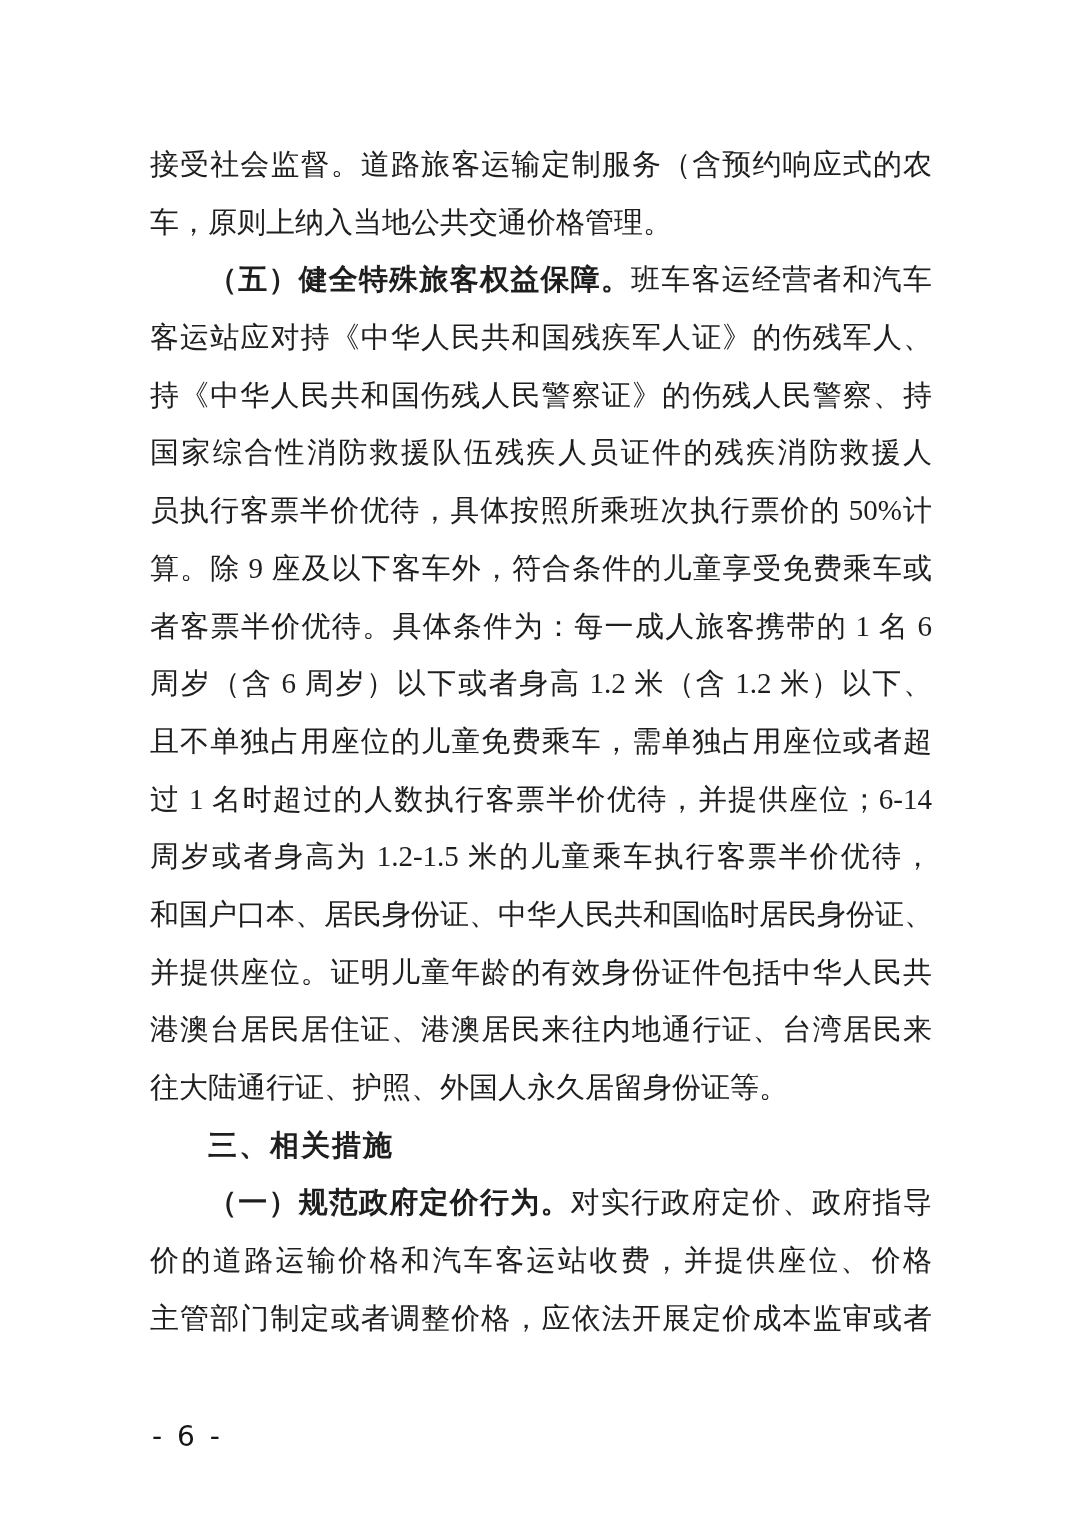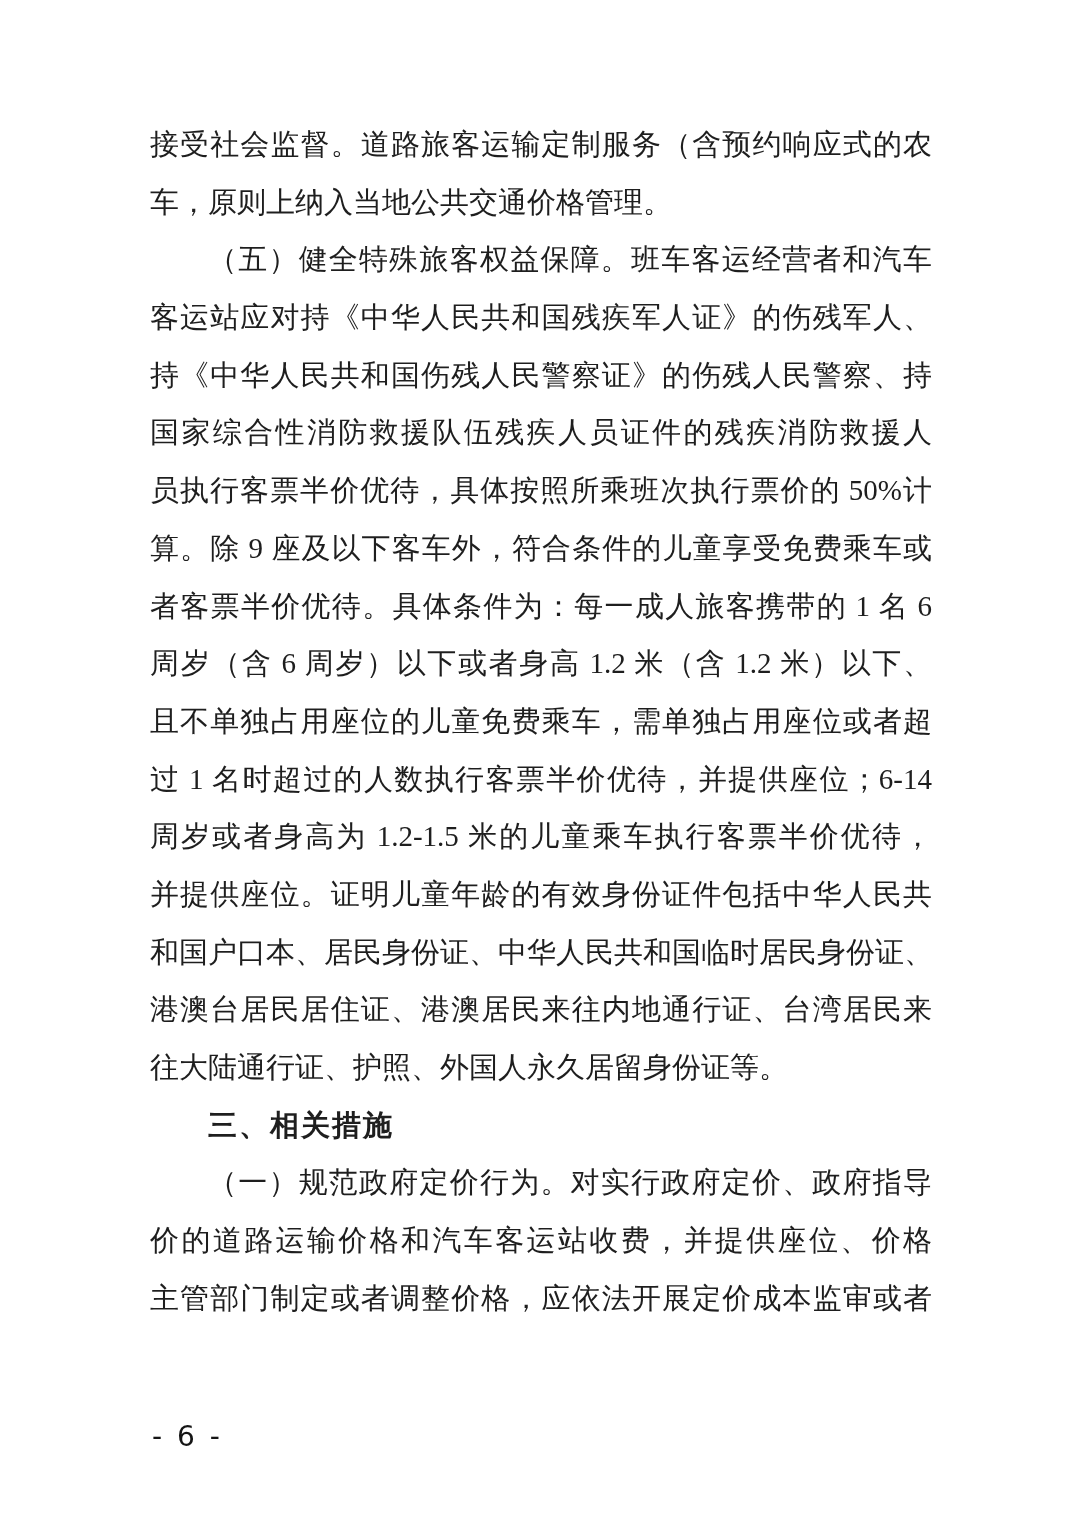--- a/index.html
+++ b/index.html
@@ -15,21 +15,21 @@
     font-family: "Liberation Serif", "DejaVu Serif", serif;
   }
   .page {
     position: absolute;
     inset: 0;
     background: #ffffff;
   }
   .doc-body {
     position: absolute;
     left: 150px;
-    top: 116px;
+    top: 136px;
     width: 782px;
   }
   .line {
     height: 57.7px;
     line-height: 57.7px;
     font-size: 29px;
     color: #1e1e1e;
     text-align: justify;
     text-align-last: justify;
     overflow: hidden;
@@ -37,21 +37,21 @@
   }
   .line.short {
     text-align: center;
     text-align-last: left;
     white-space: nowrap;
   }
   .line.indent {
     padding-left: 58px;
   }
   .bold {
-    font-weight: 400;
+    font-weight: 700;
   }
   .heading-line {
     font-weight: 700;
     font-family: "Liberation Sans", "DejaVu Sans", sans-serif;
     letter-spacing: 2px;
   }
   .page-number {
     position: absolute;
     left: 152px;
     top: 1420px;
@@ -78,22 +78,22 @@
       <div class="line">客运站应对持《中华人民共和国残疾军人证》的伤残军人、</div>
       <div class="line">持《中华人民共和国伤残人民警察证》的伤残人民警察、持</div>
       <div class="line">国家综合性消防救援队伍残疾人员证件的残疾消防救援人</div>
       <div class="line">员执行客票半价优待，具体按照所乘班次执行票价的 50%计</div>
       <div class="line">算。除 9 座及以下客车外，符合条件的儿童享受免费乘车或</div>
       <div class="line">者客票半价优待。具体条件为：每一成人旅客携带的 1 名 6</div>
       <div class="line">周岁（含 6 周岁）以下或者身高 1.2 米（含 1.2 米）以下、</div>
       <div class="line">且不单独占用座位的儿童免费乘车，需单独占用座位或者超</div>
       <div class="line">过 1 名时超过的人数执行客票半价优待，并提供座位；6-14</div>
       <div class="line">周岁或者身高为 1.2-1.5 米的儿童乘车执行客票半价优待，</div>
+      <div class="line">和国户口本、居民身份证、中华人民共和国临时居民身份证、</div>
       <div class="line">并提供座位。证明儿童年龄的有效身份证件包括中华人民共</div>
-      <div class="line">和国户口本、居民身份证、中华人民共和国临时居民身份证、</div>
       <div class="line">港澳台居民居住证、港澳居民来往内地通行证、台湾居民来</div>
       <div class="line short">往大陆通行证、护照、外国人永久居留身份证等。</div>
     </div>
 
     <div class="line short indent heading-line">三、相关措施</div>
 
     <div>
       <div class="line indent"><span class="bold">（一）规范政府定价行为。</span><span>对实行政府定价、政府指导</span></div>
       <div class="line">价的道路运输价格和汽车客运站收费，并提供座位、价格</div>
       <div class="line">主管部门制定或者调整价格，应依法开展定价成本监审或者</div>

